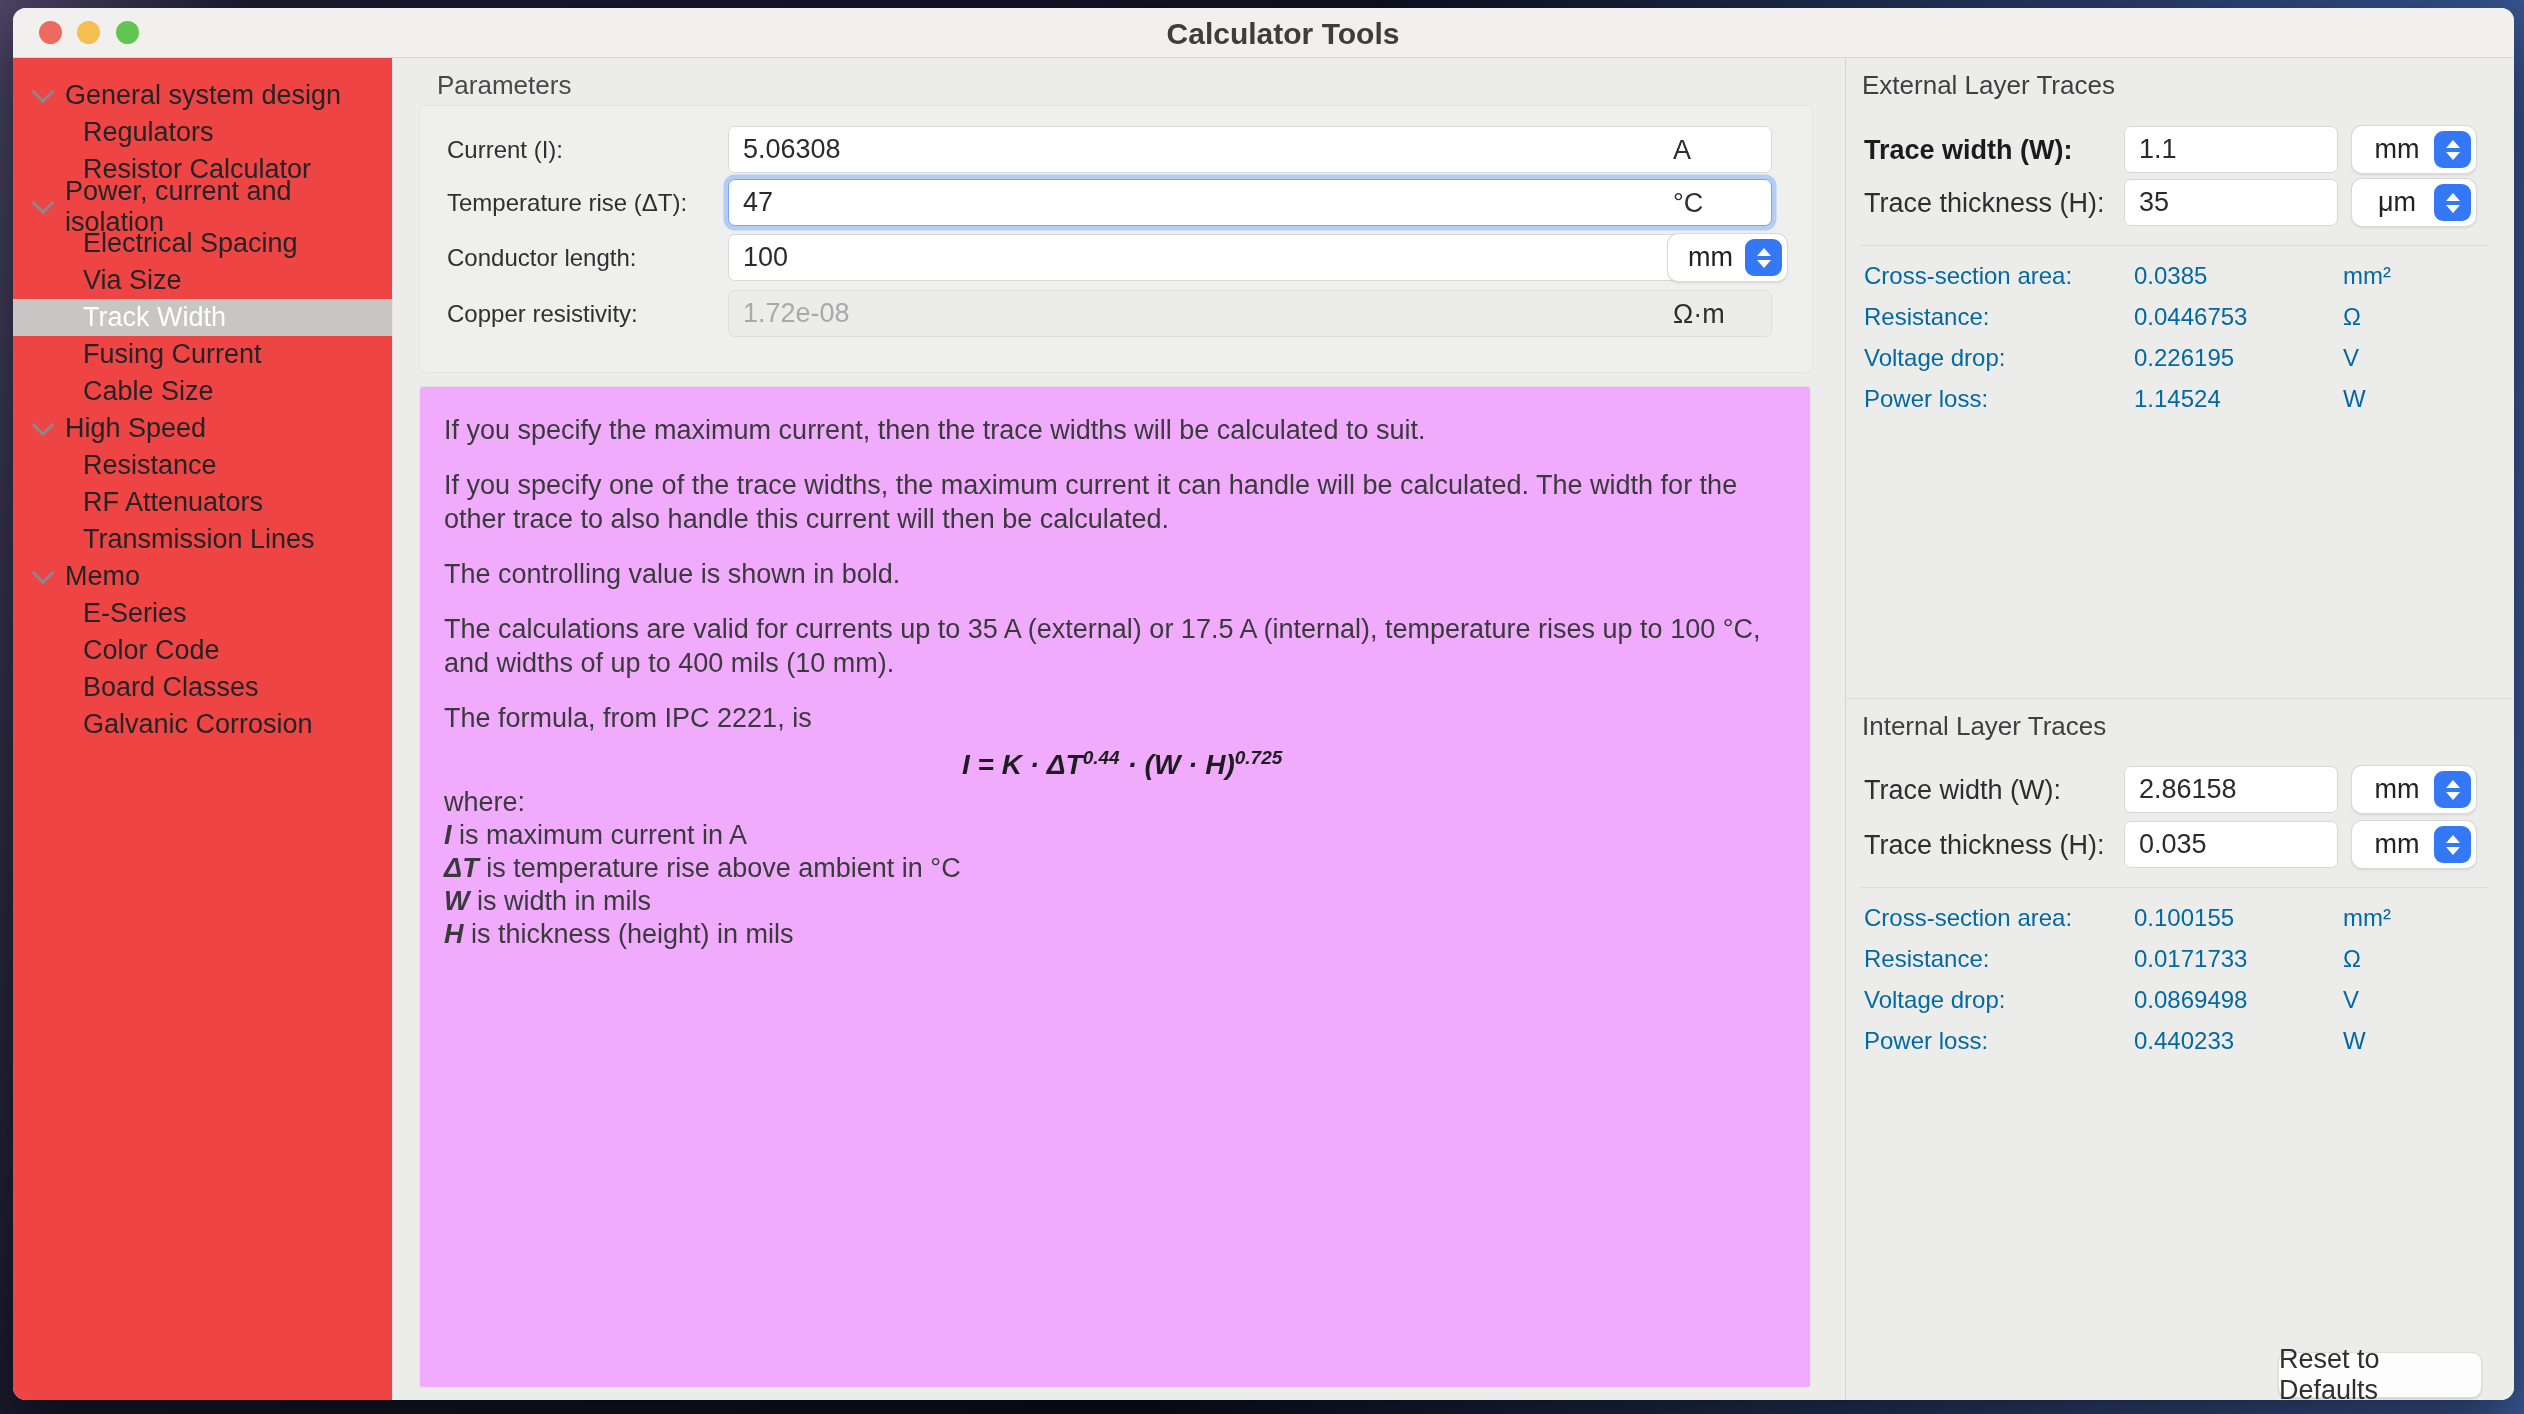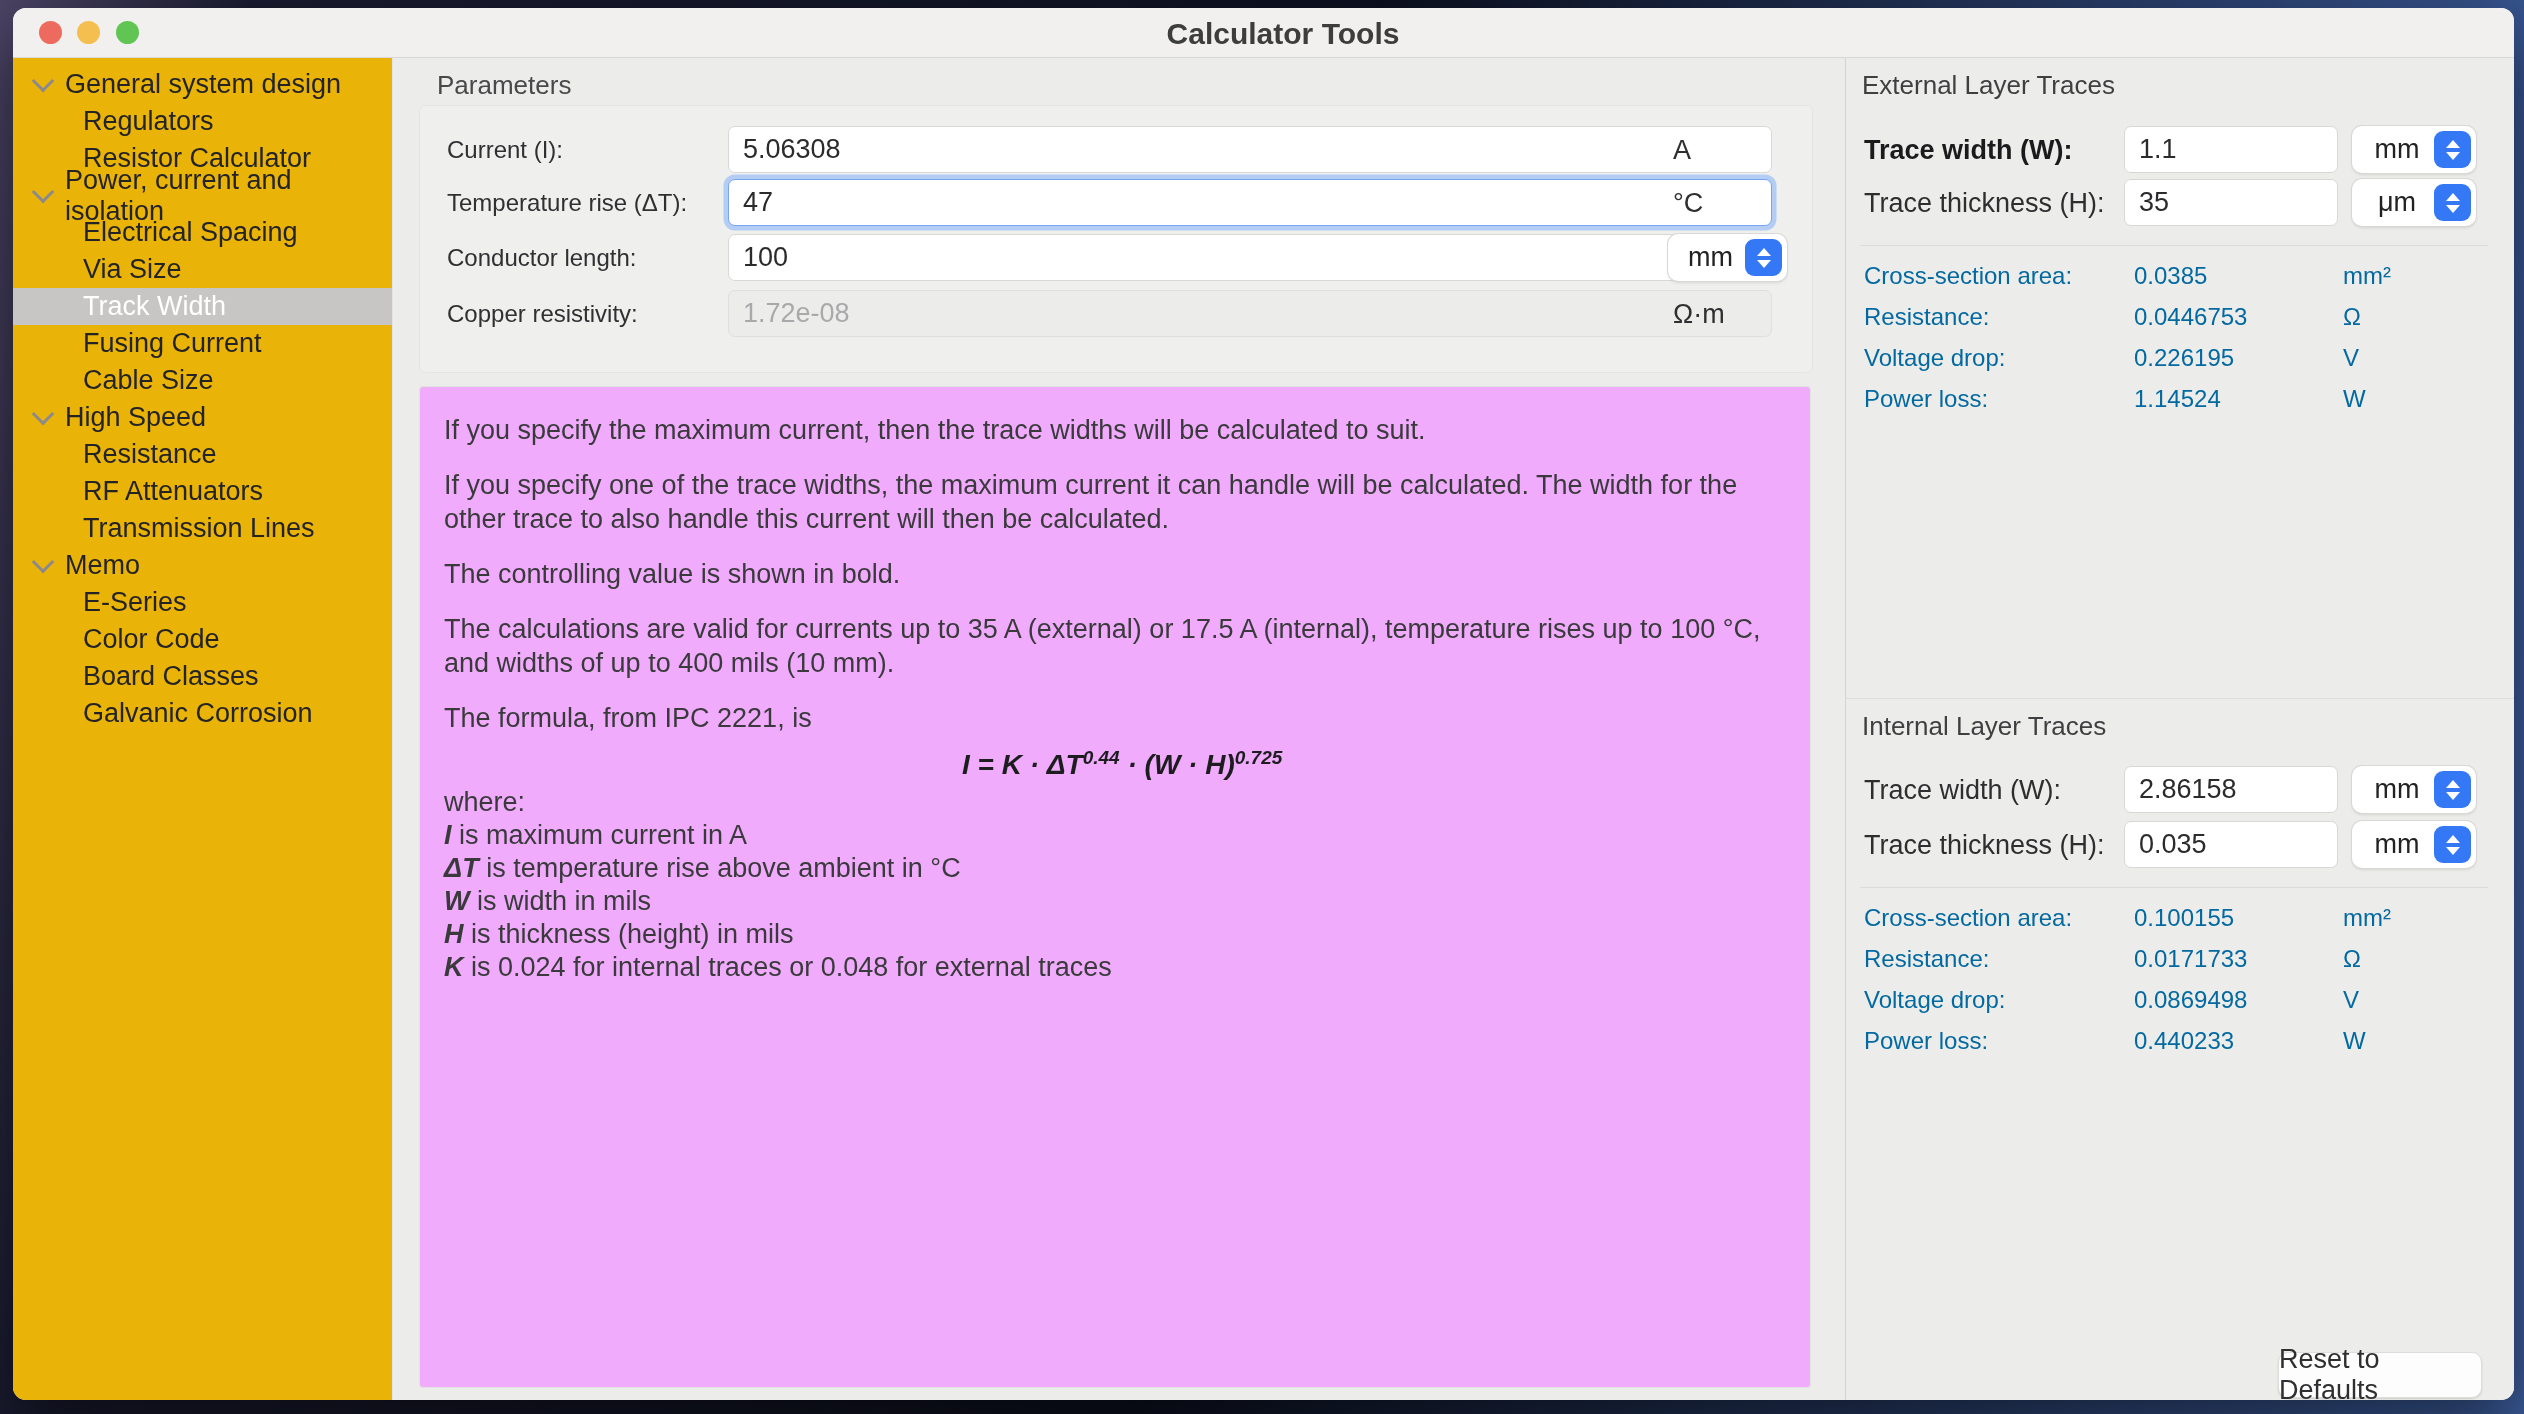--- a/index.html
+++ b/index.html
@@ -16,21 +16,21 @@
   
   .titlebar{height:49px;background:var(--c-titlebar-bg,#f1f0ee);border-bottom:1px solid #d9d8d6;position:relative;}
   .tl{width:23px;height:23px;border-radius:50%;position:absolute;top:13px;}
   .tl.red{left:26px;background:var(--c-traffic-red,#ed6a5e);}
   .tl.yellow{left:64px;background:var(--c-traffic-yellow,#f5bf4f);}
   .tl.green{left:103px;background:var(--c-traffic-green,#61c554);}
   .title{position:absolute;left:0;right:0;top:9px;text-align:center;font-weight:bold;font-size:30px;color:#3d3d3d;padding-left:39px;}
   
   .winbody{display:flex;height:1342px;position:relative;}
   
-  .sidebar{width:380px;flex:none;background:#eab308;border-right:1px solid #e3e3e1;padding-top:8px;box-sizing:border-box;}
+  .sidebar{width:380px;flex:none;background:#ef4444;border-right:1px solid #e3e3e1;padding-top:19px;box-sizing:border-box;}
   .tree-item{height:37px;display:flex;align-items:center;font-size:27px;color:#242426;cursor:default;}
   .tree-item .chev{visibility:hidden;width:13px;height:13px;flex:none;
     border-left:3px solid #8a8a8e;border-bottom:3px solid #8a8a8e;
     transform:rotate(-45deg);margin:-7px 0 0 22px;}
   .tree-item .chev.show{visibility:visible;}
   .lvl-0 .tree-label{margin-left:14px;}
   .lvl-1 .tree-label{margin-left:32px;}
   .tree-item.selected{background:var(--c-selected-row,#c7c6c4);color:#ffffff;}
   .tree-item.selected .chev{border-color:#fff;}
   
@@ -217,21 +217,20 @@
         <p style="margin-bottom:0">The formula, from IPC 2221, is</p>
         <div class="formula-line"><span>I = K · ΔT</span><sup>0.44</sup><span> · (W · H)</span><sup>0.725</sup></div>
         <div>
           <div class="defline">where:</div>
           <div>
 
           <div class="defline"><span class="term">I</span><span> is maximum current in A</span></div>
               <div class="defline"><span class="term">ΔT</span><span> is temperature rise above ambient in °C</span></div>
               <div class="defline"><span class="term">W</span><span> is width in mils</span></div>
               <div class="defline"><span class="term">H</span><span> is thickness (height) in mils</span></div>
-              <div class="defline"><span class="term">K</span><span> is 0.024 for internal traces or 0.048 for external traces</span></div>
             </div>
         </div>
       </div>
     </div>
 
     <div class="rightpanel">
 
       <div class="rp-label" style="top:12px">External Layer Traces</div>
 
       <div class="frow" style="top:68px">

